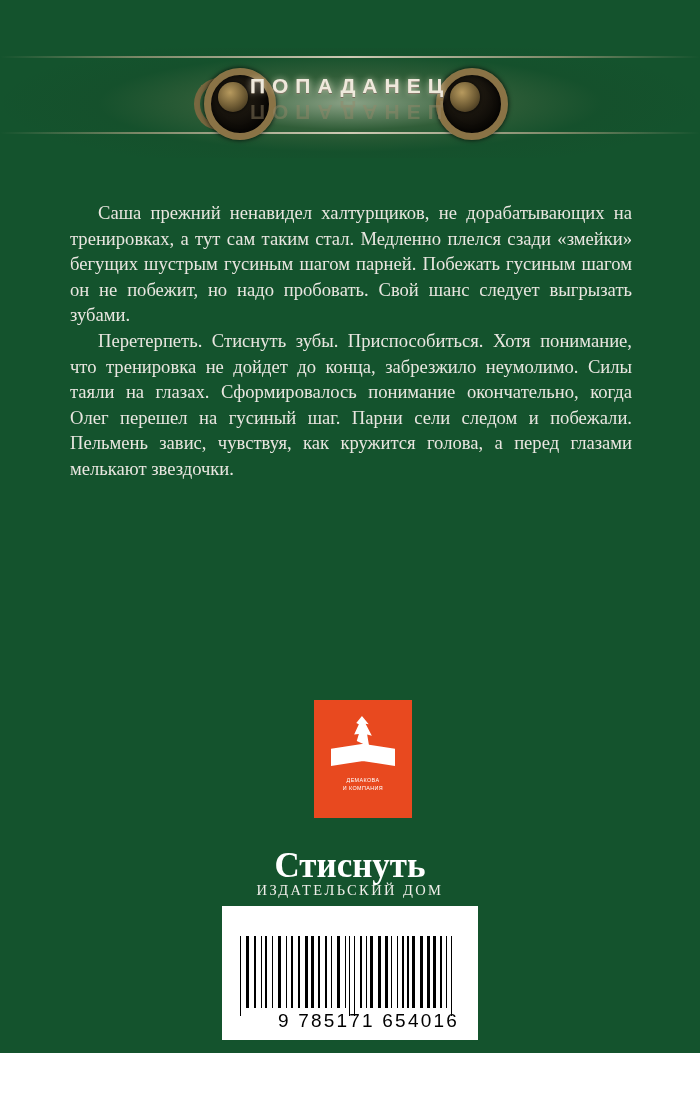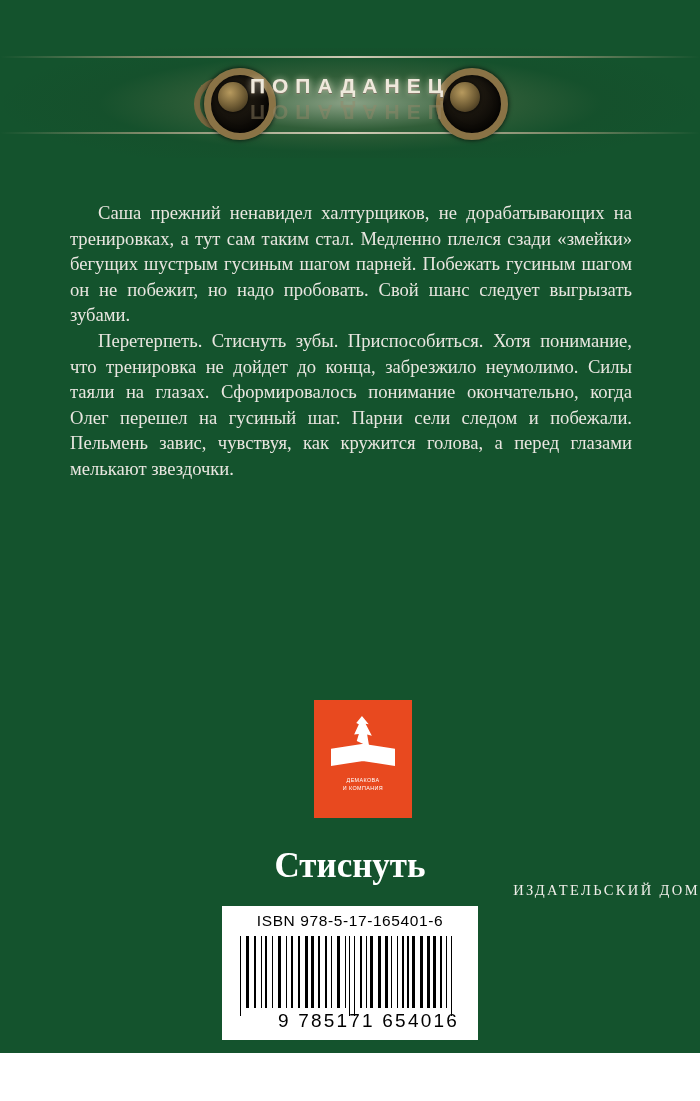--- a/index.html
+++ b/index.html
@@ -188,21 +188,20 @@
     color: #ffffff;
     letter-spacing: 0px;
     line-height: 36px;
   }
   .publisher-sub {
     font-family: "Liberation Serif", serif;
     font-size: 14.5px;
     letter-spacing: 2.4px;
     color: #f0eee9;
     margin-top: -2px;
-    text-align: right;
   }
 
   
   .barcode-box {
     position: absolute;
     left: 222px;
     top: 906px;
     width: 256px;
     height: 134px;
     background: #ffffff;
@@ -301,21 +300,20 @@
       <div>И КОМПАНИЯ</div>
     </div>
   </div>
 
   <div class="publisher">
     <div class="publisher-name">Стиснуть</div>
     <div class="publisher-sub">ИЗДАТЕЛЬСКИЙ ДОМ</div>
   </div>
 
   <div class="barcode-box">
-    <div class="isbn-text">ISBN  978-5-17-165401-6</div>
     <div class="bars" id="bars">
         <span style="width: 1px; height: 80px; background: rgb(0, 0, 0);"></span>
         <span style="width: 3px; height: 80px; background: transparent;"></span>
         <span style="width: 3px; height: 72px; background: rgb(0, 0, 0);"></span>
         <span style="width: 3px; height: 72px; background: transparent;"></span>
         <span style="width: 2px; height: 72px; background: rgb(0, 0, 0);"></span>
         <span style="width: 3px; height: 72px; background: transparent;"></span>
         <span style="width: 1px; height: 72px; background: rgb(0, 0, 0);"></span>
         <span style="width: 1px; height: 72px; background: transparent;"></span>
         <span style="width: 2px; height: 72px; background: rgb(0, 0, 0);"></span>

